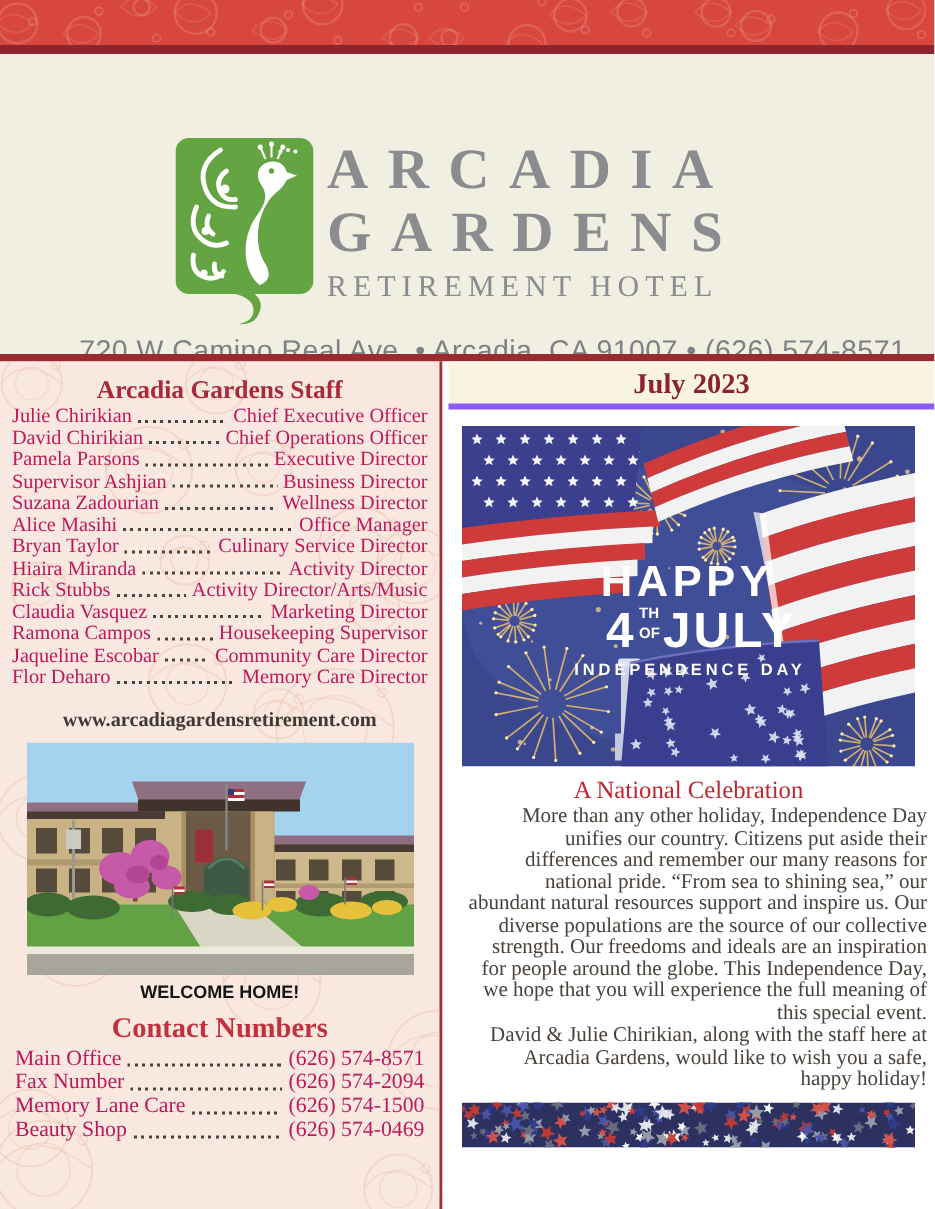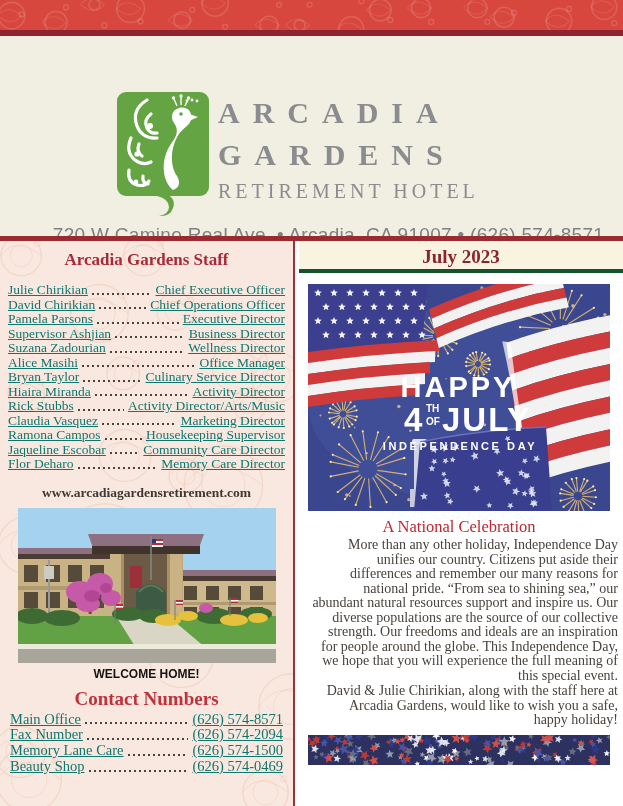--- a/index.html
+++ b/index.html
@@ -8,46 +8,46 @@
     position: relative; height: 806px; background: #ffffff;
     font-family: "Liberation Serif", serif; overflow: hidden;
   }
   
   .topband { position:absolute; left:0; top:0; width:623px; height:30px; background:#d8473d; overflow:hidden; }
   .topline { position:absolute; left:0; top:30px; width:623px; height:6px; background:#8e2430; }
   
   .header { position:absolute; left:0; top:36px; width:623px; height:200px; background:#f1efe1; }
   .logo { position:absolute; left:117px; top:56px; width:92px; height:126px; }
   .brand { position:absolute; left:218px; top:56px; width:290px; color:#8a8c8f; }
-  .brand1, .brand2 { font-size:30px; font-weight:bold; letter-spacing:13px; line-height:42px; white-space:nowrap; }
+  .brand1, .brand2 { font-size:38px; font-weight:bold; letter-spacing:13px; line-height:42px; white-space:nowrap; }
   .brand3 { font-size:20px; letter-spacing:4px; line-height:30px; white-space:nowrap; color:#8a8c8f; }
   .address { position:absolute; left:17px; top:188px; width:623px; text-align:center;
              font-family:"Liberation Sans", sans-serif; font-size:19px; color:#7e8184; letter-spacing:0.3px; }
   
   .divband { position:absolute; left:0; top:236px; width:623px; height:5px; background:#9c2b31; }
   
   .leftcol { position:absolute; left:0; top:241px; width:295px; height:565px;
              background:#f9e8df; border-right:2px solid #a03038; overflow:hidden; }
   .leftpattern { position:absolute; left:0; top:0; width:295px; height:565px; }
   .leftinner { position:relative; z-index:2; padding-top:9px; }
   .staff-title { text-align:center; color:#a82a38; font-weight:bold; font-size:17px; }
-  .leader-list { margin:13px 8px 0 8px; color:#0f766e;text-decoration:underline; }
+  .leader-list { margin:0 8px 0 8px; color:#be185d; }
   .leader-row { display:flex; align-items:baseline; white-space:nowrap; }
   .staff-list .leader-row { font-size:13.5px; line-height:14.5px; }
   .contact-list .leader-row { font-size:14.5px; line-height:15.8px; }
   .dots { flex:1; height:2px; margin:0 4px 3px 4px; align-self:flex-end;
           background:repeating-linear-gradient(to right,#4a433d 0 2px,transparent 2px 5px); }
   .website { text-align:center; font-weight:bold; font-size:13.5px; color:#3e3934; margin-top:13px; text-decoration:none; display:block; }
   .photo { display:block; margin:7px auto 0 auto; width:258px; height:155px; }
   .caption { text-align:center; font-family:"Liberation Sans", sans-serif; font-weight:bold; font-size:12px; color:#141414; margin-top:4px; }
   .contact-title { text-align:center; color:#c2313b; font-weight:bold; font-size:19px; margin-top:7px; }
   .contact-list { margin-top:2px; margin-left:10px; margin-right:10px; }
   
   .rightcol { position:absolute; left:295px; top:241px; width:328px; height:565px; background:#ffffff; }
-  .banner { margin-left:4px; height:32px; background:#f8f4df; border-bottom:4px solid #14532d;
+  .banner { margin-left:4px; height:32px; background:#f8f4df; border-bottom:4px solid #8b5cf6;
             text-align:center; line-height:32px; font-size:19px; font-weight:bold; color:#8c2430; }
   .fireworks { display:block; margin:11px auto 0 auto; width:302px; height:227px; }
   .article-title { text-align:center; color:#c1262e; font-weight:normal; font-size:16.5px; margin-top:6px; }
   .article-body, .article-signoff { text-align:right; font-size:14px; line-height:14.5px; color:#49423c; margin:1px 5px 0 17px; }
   .confetti { display:block; margin:7px auto 0 auto; width:302px; height:30px; }
 </style>
 </head>
 <body>
 
 <div class="topband">

